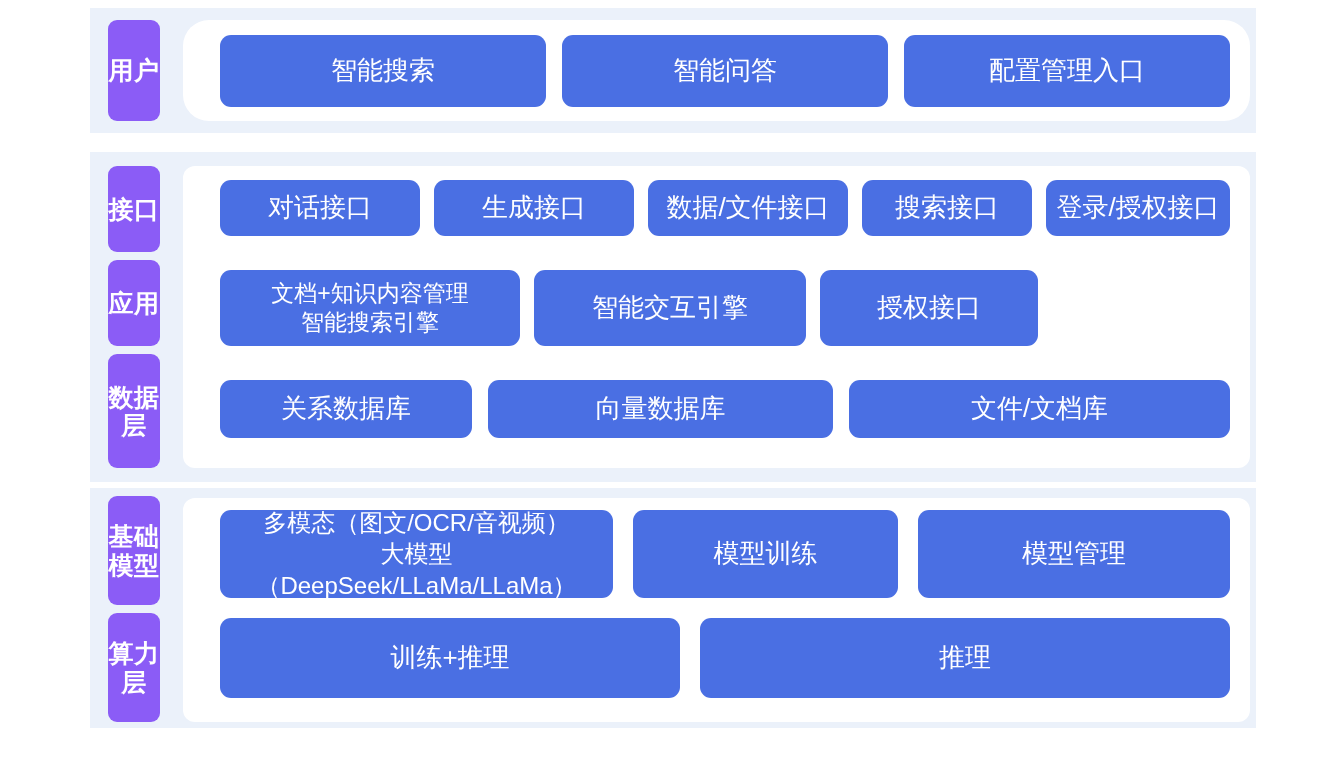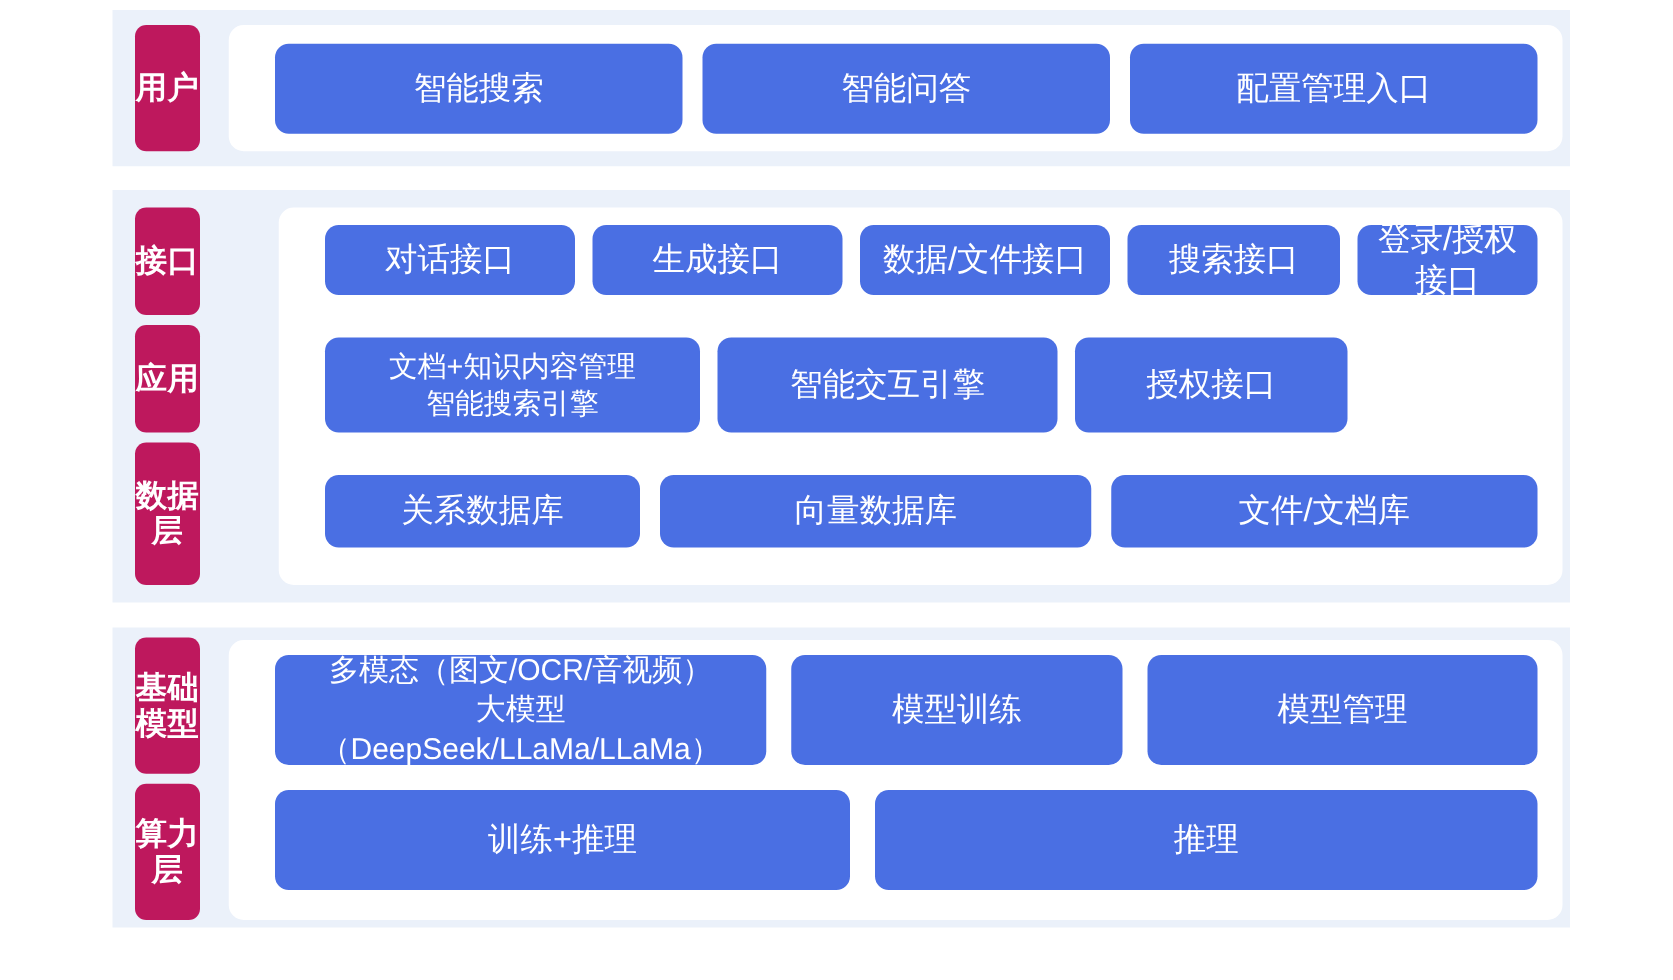--- a/index.html
+++ b/index.html
@@ -27,22 +27,22 @@
   .section {
     position: absolute;
     left: 90px;
     width: 1166px;
     background: #ebf1fa;
     display: flex;
     flex-direction: row;
     box-sizing: border-box;
   }
   .section.s-user   { top: 8px;   height: 125px; }
-  .section.s-mid    { top: 152px; height: 330px; gap: 40px; }
-  .section.s-bottom { top: 502px; height: 240px; }
+  .section.s-mid    { top: 152px; height: 330px; }
+  .section.s-bottom { top: 488px; height: 240px; }
 
   
   .rail {
     position: relative;
     width: 93px;
     flex: 0 0 93px;
     display: flex;
     flex-direction: column;
     align-items: center;
     padding: 0;
@@ -52,21 +52,21 @@
     position: absolute;
     left: 18px;
     top: 0;
     bottom: 0;
     width: 52px;
     display: flex;
     flex-direction: column;
   }
 
   .tab {
-    background: #be185d;
+    background: #8b5cf6;
     border-radius: 9px;
     color: #ffffff;
     font-size: 25px;
     font-weight: bold;
     line-height: 1.13;
     letter-spacing: 0.5px;
     display: flex;
     align-items: center;
     justify-content: center;
     text-align: center;
@@ -86,21 +86,21 @@
   .card {
     background: #ffffff;
     border-radius: 12px;
     flex: 1 1 auto;
     margin: 0;
     box-sizing: border-box;
     display: flex;
     flex-direction: column;
     justify-content: center;
   }
-  .s-user .card   { margin: 12px 6px 12px 0; padding: 0; }
+  .s-user .card   { margin: 12px 6px 12px 0; padding: 0; border-radius: 26px; }
   .s-mid .card    { margin: 14px 6px 14px 0; padding: 0; }
   .s-bottom .card { margin: 10px 6px 6px 0;  padding: 0; }
 
   .row {
     display: flex;
     flex-direction: row;
     align-items: stretch;
     padding: 0 20px 16px 37px;
     box-sizing: border-box;
   }

